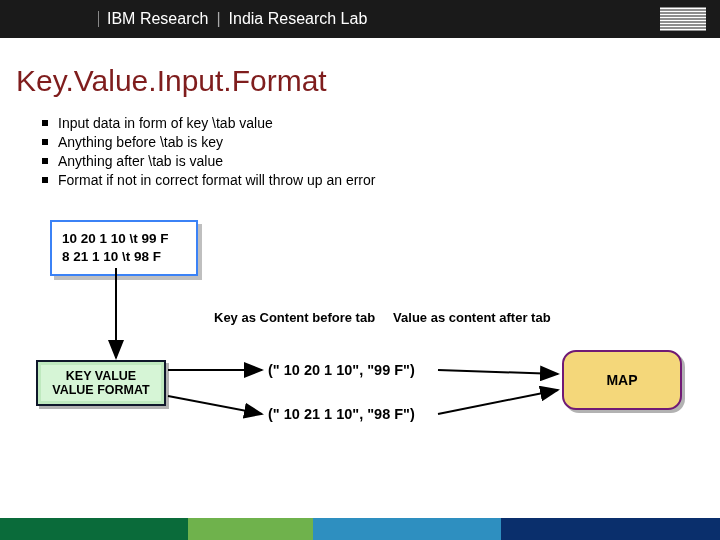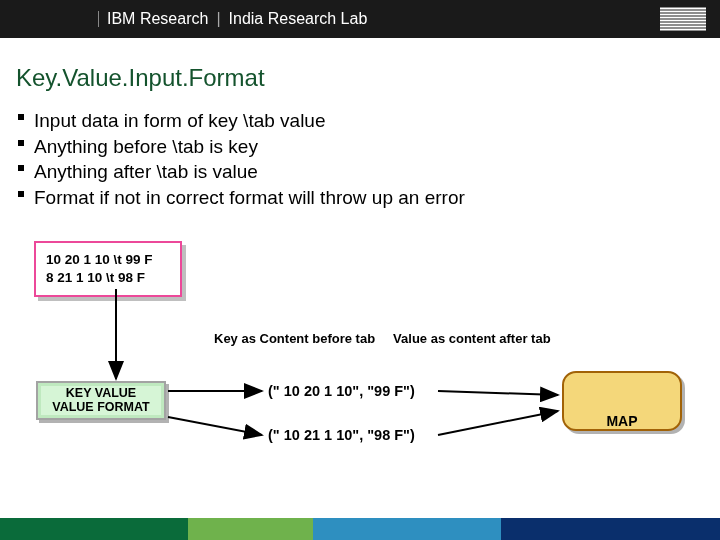--- a/index.html
+++ b/index.html
@@ -32,28 +32,28 @@
     right: 14px;
     top: 50%;
     transform: translateY(-50%);
     display: flex;
     flex-direction: column;
     gap: 1px;
     width: 46px;
   }
   .ibm-logo div { height: 2px; background: #fff; }
   .title {
-    font-size: 24px;
+    font-size: 30px;
     font-weight: 400;
-    color: #14532d;
+    color: #7f1d1d;
     padding: 26px 0 16px 16px;
   }
   .bullets {
-    padding-left: 18px;
-    font-size: 19px;
+    padding-left: 42px;
+    font-size: 14px;
     line-height: 1.35;
     color: #000;
   }
   .bullets li {
     list-style: none;
     position: relative;
     padding-left: 16px;
   }
   .bullets li::before {
     content: "";
@@ -64,25 +64,25 @@
     height: 6px;
     background: #000;
   }
   .diagram {
     position: relative;
     height: 270px;
     margin-top: 20px;
   }
   .databox {
     position: absolute;
-    left: 34px;
+    left: 50px;
     top: 10px;
     width: 148px;
     padding: 8px 10px;
-    border: 2px solid #ec4899;
+    border: 2px solid #3b82f6;
     background: #fff;
     font-size: 13.5px;
     line-height: 1.35;
     font-weight: bold;
     color: #000;
     box-shadow: 4px 4px 0 rgba(0,0,0,0.25);
   }
   .lbls {
     position: absolute;
     top: 100px;
@@ -91,42 +91,42 @@
     font-weight: bold;
     display: flex;
     gap: 18px;
     padding-left: 14px;
   }
   .kvif {
     position: absolute;
     left: 36px;
     top: 150px;
     width: 130px;
-    height: 39px;
+    height: 46px;
     background: #d6f5d6;
-    border: 2px solid #a3a3a3;
+    border: 2px solid #0f172a;
     display: flex;
     align-items: center;
     justify-content: center;
     text-align: center;
     font-size: 12.5px;
     font-weight: bold;
     box-shadow: 3px 3px 0 rgba(0,0,0,0.3), inset 0 0 0 3px #bfe9bf;
   }
   .mapbox {
     position: absolute;
     right: 38px;
     top: 140px;
     width: 120px;
     height: 60px;
     background: #f4d77a;
-    border: 2px solid #a16207;
+    border: 2px solid #701a75;
     border-radius: 14px;
     display: flex;
-    align-items: flex-end;
+    align-items: center;
     justify-content: center;
     font-size: 14px;
     font-weight: bold;
     box-shadow: 3px 3px 0 rgba(0,0,0,0.3);
   }
   .pair {
     position: absolute;
     font-size: 14.5px;
     font-weight: bold;
   }

